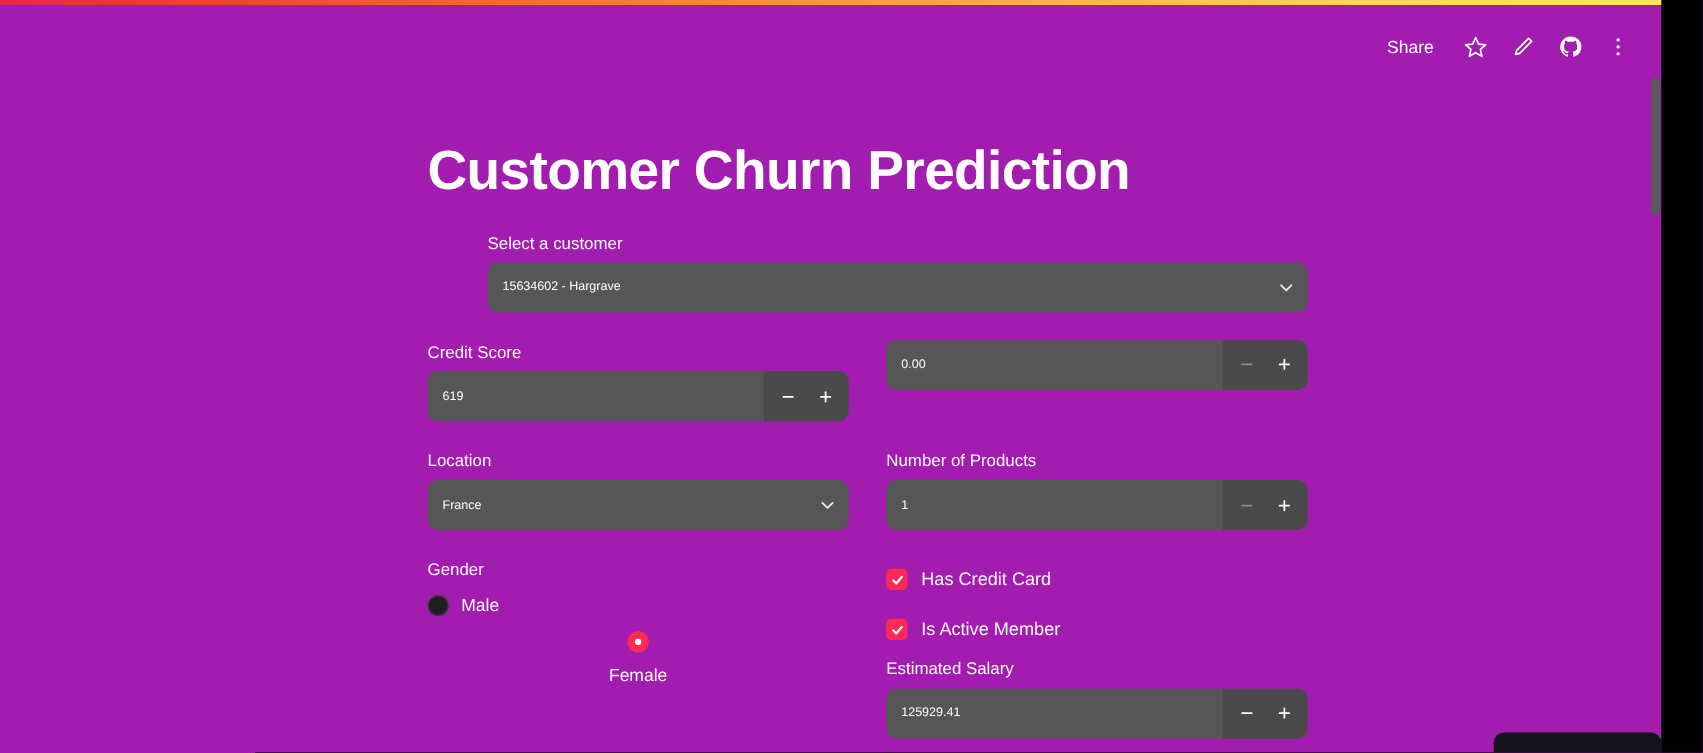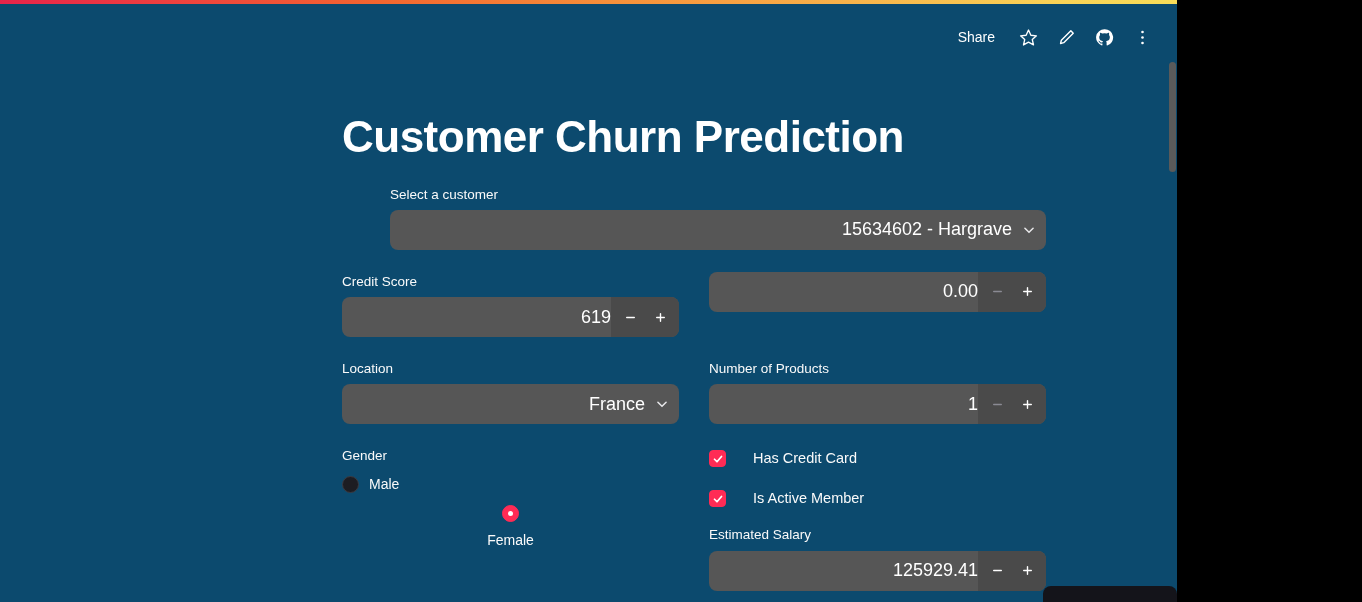--- a/index.html
+++ b/index.html
@@ -4,22 +4,22 @@
 <style>
   * { box-sizing: border-box; margin: 0; padding: 0; }
   html, body {
     width: 1362px; height: 602px;
     background: #000000;
     font-family: "Liberation Sans", "DejaVu Sans", sans-serif;
     overflow: hidden;
   }
   #app {
     position: relative;
-    width: 1177px; height: 602px;
-    background: #0c4a6e;
+    width: 1329px; height: 602px;
+    background: #a21caf;
     overflow: hidden;
   }
 
   
   .deco-bar {
     position: absolute; top: 0; left: 0;
     width: 1362px; height: 4px;
     background: linear-gradient(90deg,
       #e8244a 0%, #ef3f3f 12%, #f4662f 28%,
       #f7903a 45%, #f9b24a 62%, #fad356 78%, #f7ec5c 100%);
@@ -80,24 +80,23 @@
     border-radius: 8px;
     display: flex;
     align-items: center;
     color: #ffffff;
     font-size: 14px;
   }
   .widget .value {
     padding-left: 12px;
     flex: 1;
     color: #ffffff;
-    font-size: 18px;
+    font-size: 10px;
     white-space: nowrap;
     overflow: hidden;
-    text-align: right;
   }
   .selectbox .chev {
     width: 34px; height: 40px;
     display: flex; align-items: center; justify-content: center;
     cursor: pointer;
   }
   .stepper-group {
     display: flex; align-items: center;
     height: 40px;
     background: #4a4a4a;
@@ -129,21 +128,21 @@
   }
   .radio-item.selected .radio-mark::after {
     content: ""; position: absolute;
     left: 5px; top: 5px; width: 5px; height: 5px;
     border-radius: 50%; background: #ffffff;
   }
   .radio-label { color: #fafafa; font-size: 14px; }
 
   
   .check-item {
-    display: flex; align-items: flex-start; gap: 27px;
+    display: flex; align-items: flex-end; gap: 11px;
     height: 22px; cursor: pointer;
   }
   .check-mark {
     width: 17px; height: 17px; border-radius: 4px;
     background: #1d1d22; border: 1px solid #3b3b42;
     flex: none; display: flex; align-items: center; justify-content: center;
   }
   .check-item.checked .check-mark {
     background: #ff2b55; border-color: #ff2b55;
   }

